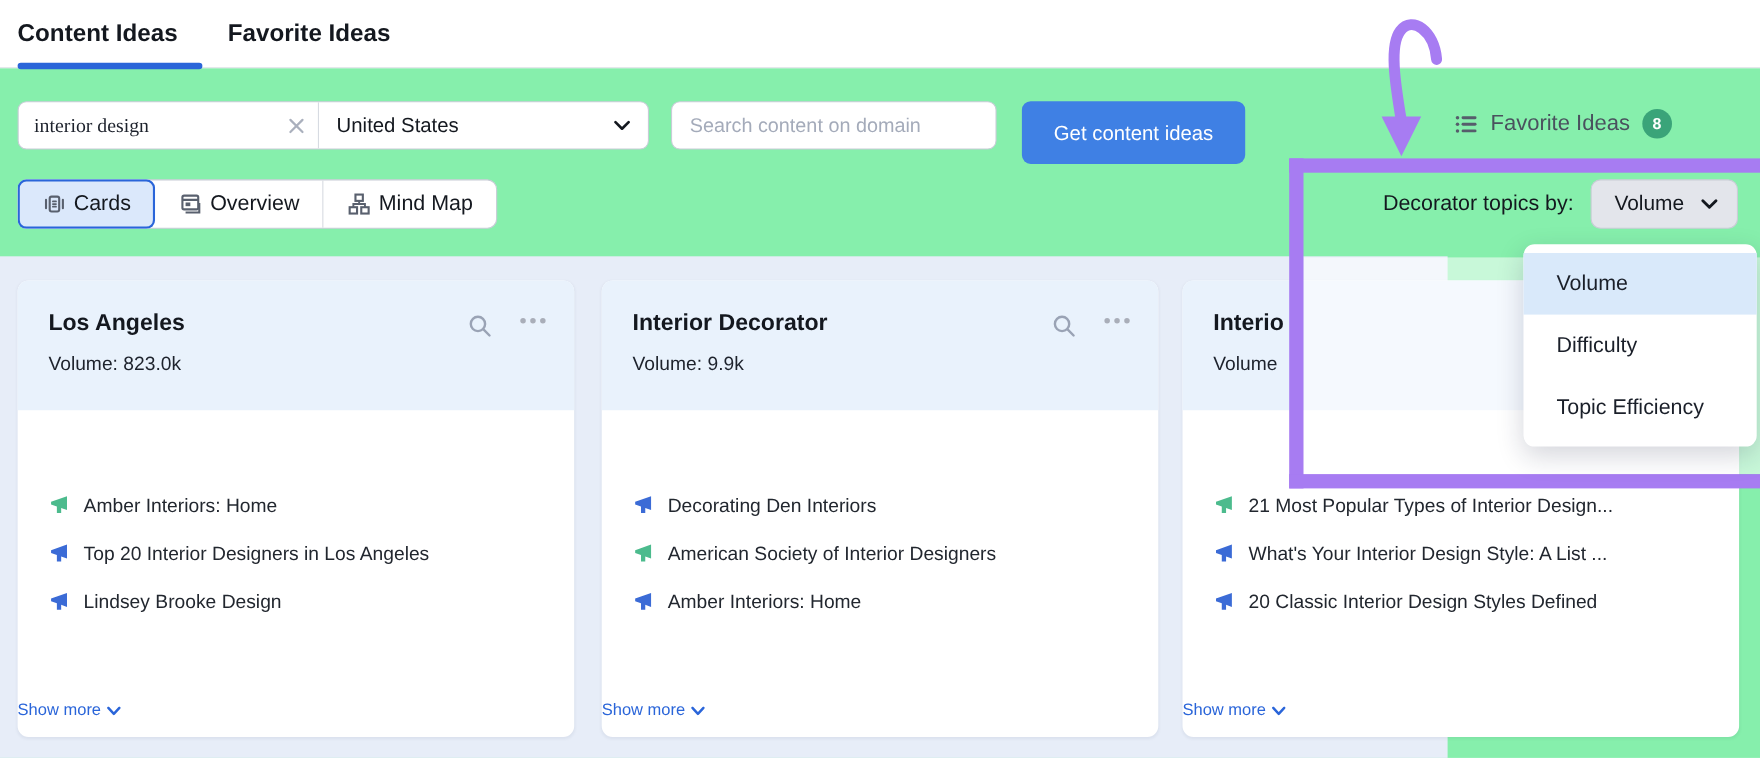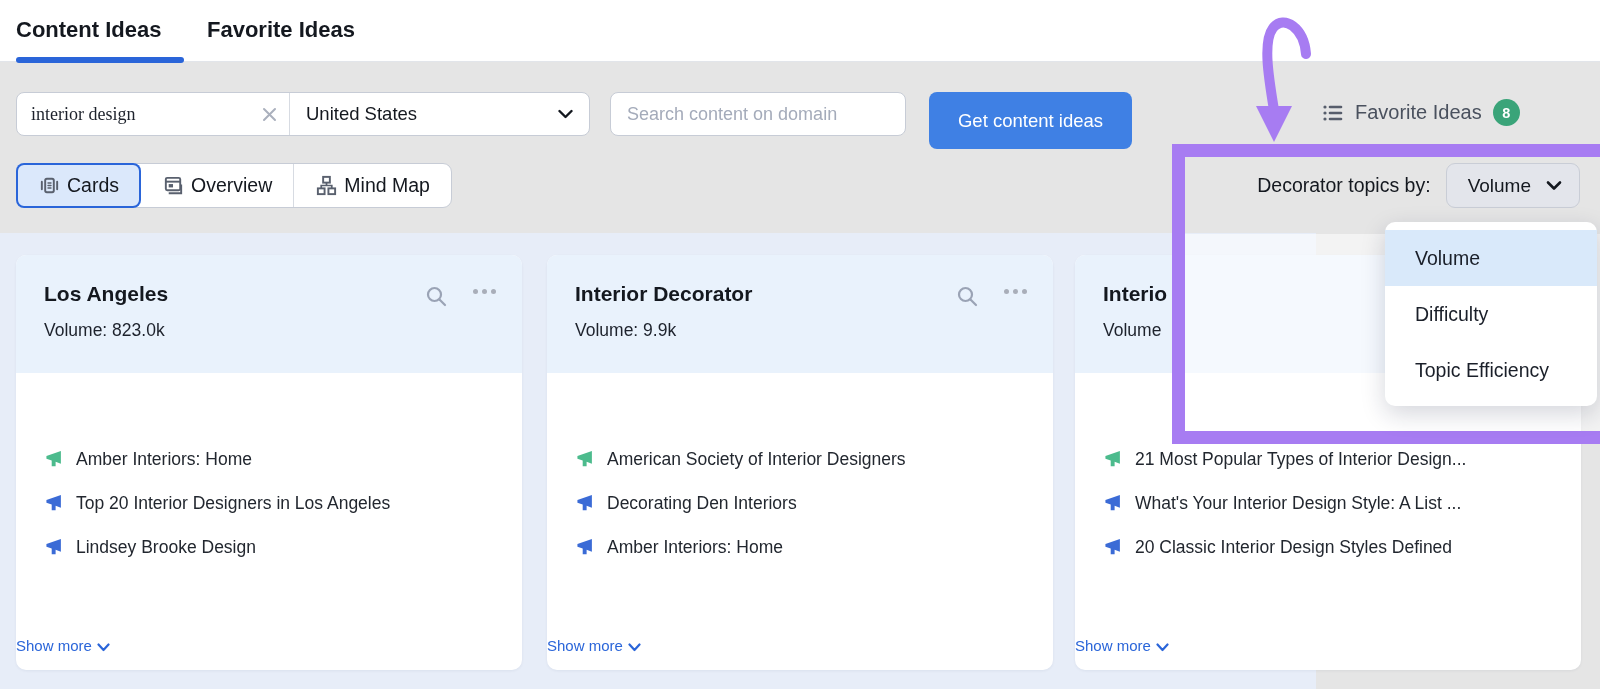--- a/index.html
+++ b/index.html
@@ -1,17 +1,17 @@
 <!DOCTYPE html>
 <html><head>
 <meta charset="utf-8">
 <style>
   * { margin:0; padding:0; box-sizing:border-box; }
   body { font-family:"Liberation Sans", sans-serif; }
-  .page { position:relative; width:1600px; height:689px; background:#e5e5e5; overflow:hidden; }
+  .page { position:relative; width:1600px; height:689px; background:#86efac; overflow:hidden; }
 
   
   .topbar { position:absolute; left:0; top:0; width:1600px; height:62px; background:#fff; border-bottom:1px solid #e2e5ea; z-index:2; }
   .tab { position:absolute; top:17px; font-size:22px; font-weight:700; color:#14181f; cursor:pointer; white-space:nowrap; }
   .tab-content-ideas { left:16px; }
   .tab-favorite-ideas { left:207px; }
   .tab-underline { position:absolute; left:16px; top:57px; width:168px; height:6px; background:#2a65d9; border-radius:3px; }
 
   
   .search-group { position:absolute; left:16px; top:92px; width:574px; height:44px; background:#fff; border:1px solid #c7ccd6; border-radius:8px; display:flex; z-index:2; }
@@ -230,34 +230,34 @@
             </svg>
         </span>
         <span class="card-dots">
             <i></i>
             <i></i>
             <i></i>
           </span>
       </div>
       <div class="card-items">
         <div class="item">
+          <span class="mega blue">
+              <svg width="19" height="19" viewBox="0 0 18 18">
+                <path d="M16 1 L16 13 L11 11.2 L11 15.5 L7.3 15.5 L7.3 9.9 L2.3 8.2 L2.3 5.8 Z"></path>
+              </svg>
+            </span>
+          <span>Decorating Den Interiors</span>
+        </div>
+        <div class="item">
           <span class="mega green">
               <svg width="19" height="19" viewBox="0 0 18 18">
                 <path d="M16 1 L16 13 L11 11.2 L11 15.5 L7.3 15.5 L7.3 9.9 L2.3 8.2 L2.3 5.8 Z"></path>
               </svg>
             </span>
           <span>American Society of Interior Designers</span>
-        </div>
-        <div class="item">
-          <span class="mega blue">
-              <svg width="19" height="19" viewBox="0 0 18 18">
-                <path d="M16 1 L16 13 L11 11.2 L11 15.5 L7.3 15.5 L7.3 9.9 L2.3 8.2 L2.3 5.8 Z"></path>
-              </svg>
-            </span>
-          <span>Decorating Den Interiors</span>
         </div>
         <div class="item">
           <span class="mega blue">
               <svg width="19" height="19" viewBox="0 0 18 18">
                 <path d="M16 1 L16 13 L11 11.2 L11 15.5 L7.3 15.5 L7.3 9.9 L2.3 8.2 L2.3 5.8 Z"></path>
               </svg>
             </span>
           <span>Amber Interiors: Home</span>
         </div>
       </div>

